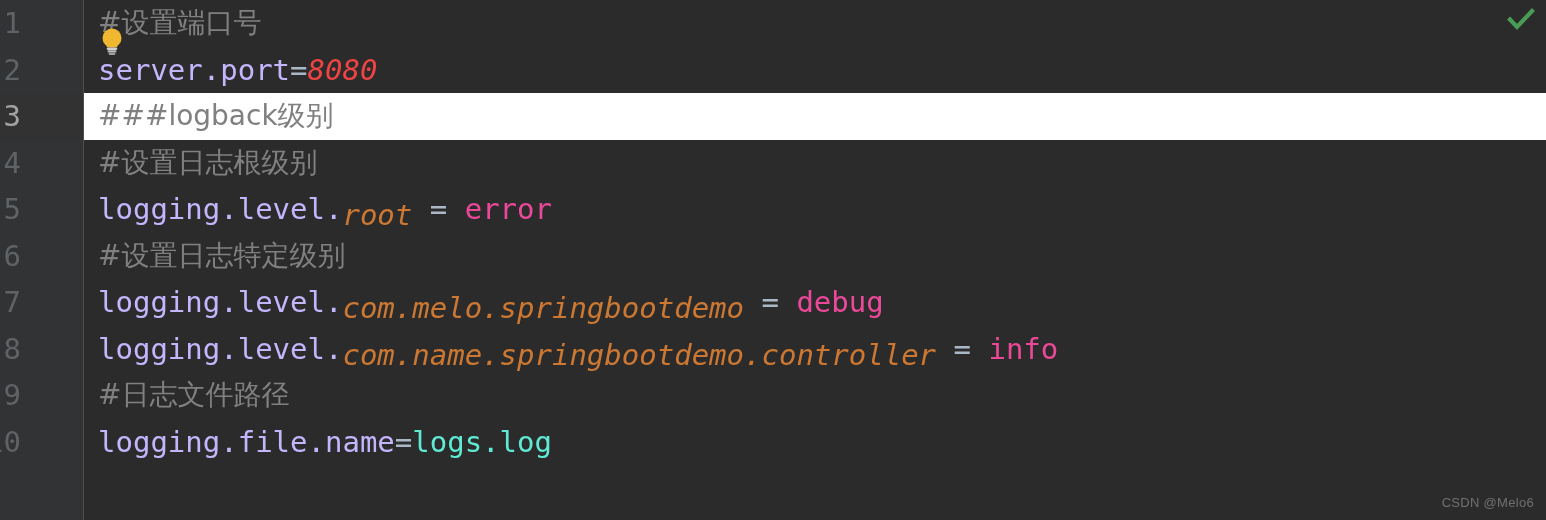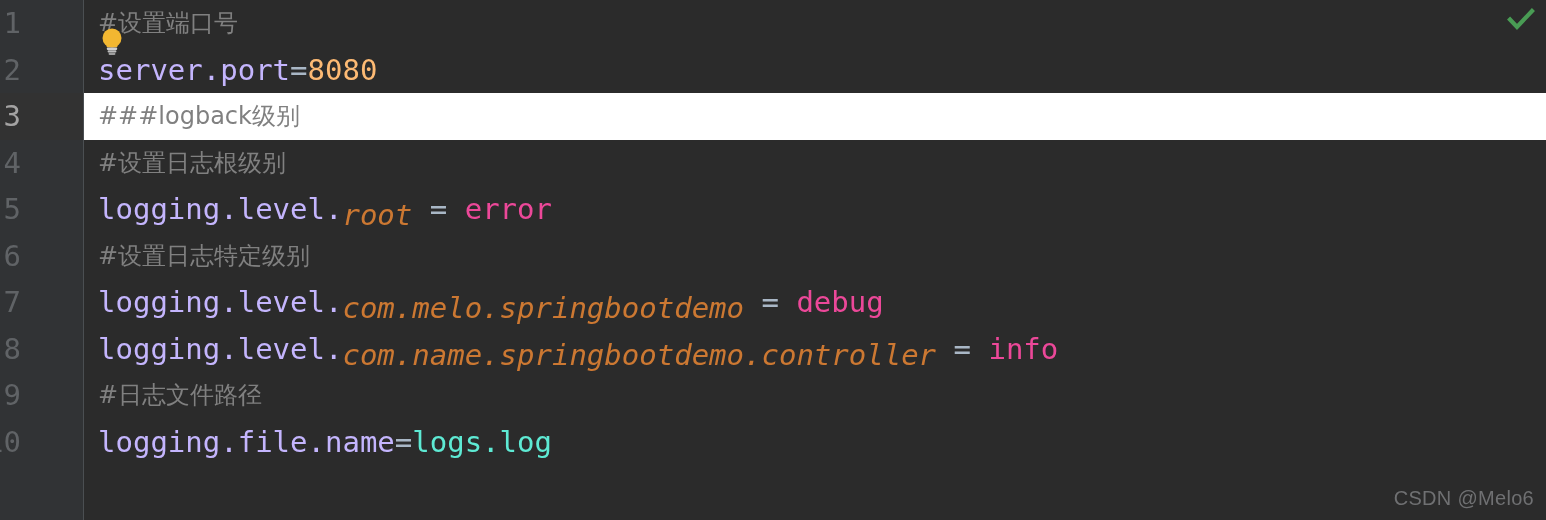--- a/index.html
+++ b/index.html
@@ -72,25 +72,25 @@
     white-space: pre;
     font-size: 29px;
     line-height: 46.5px;
   }
   .code-line.current {
     background: #ffffff;
   }
   .code-line .seg { white-space: pre; }
 
   
-  .tok-comment { color: #808080; font-family: "DejaVu Sans", "Liberation Sans", sans-serif; font-size: 24px; }
+  .tok-comment { color: #808080; font-family: "DejaVu Sans", "Liberation Sans", sans-serif; font-size: 28px; }
   .tok-key     { color: #c4b5fd; }
   .tok-key-i   { color: #cc7832; font-style: italic; margin-top: 12px; }
   .tok-sep     { color: #a9b7c6; }
-  .tok-num     { color: #fdba74; }
+  .tok-num     { color: #ef4444; font-style: italic; }
   .tok-val     { color: #ec4899; }
   .tok-green   { color: #5eead4; }
 
   
   .bulb {
     position: absolute;
     left: 14px;
     top: 26px;
     width: 28px;
     height: 30px;
@@ -105,21 +105,21 @@
     width: 30px;
     height: 26px;
   }
 
   
   .watermark {
     position: absolute;
     right: 12px;
     bottom: 10px;
     font-family: "Liberation Sans", "DejaVu Sans", sans-serif;
-    font-size: 20px;
+    font-size: 13px;
     color: #6f7072;
     letter-spacing: 0.3px;
     user-select: none;
   }
 </style>
 </head>
 <body>
 
 <div id="editor-root">
 

